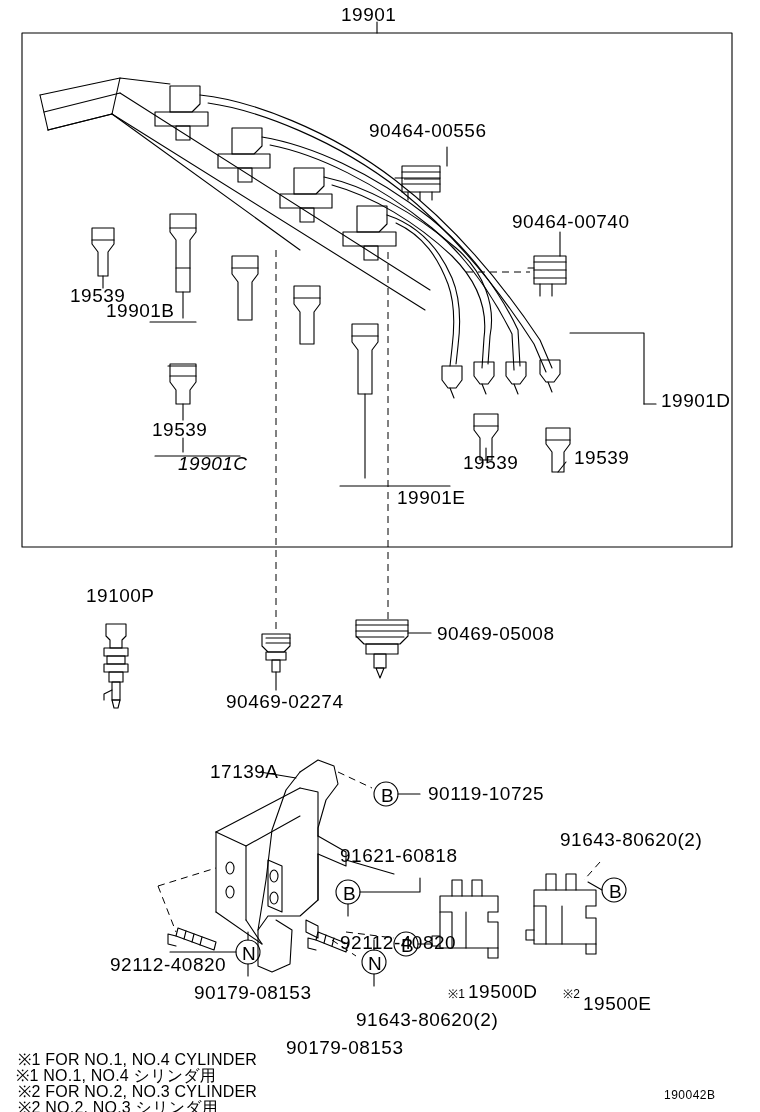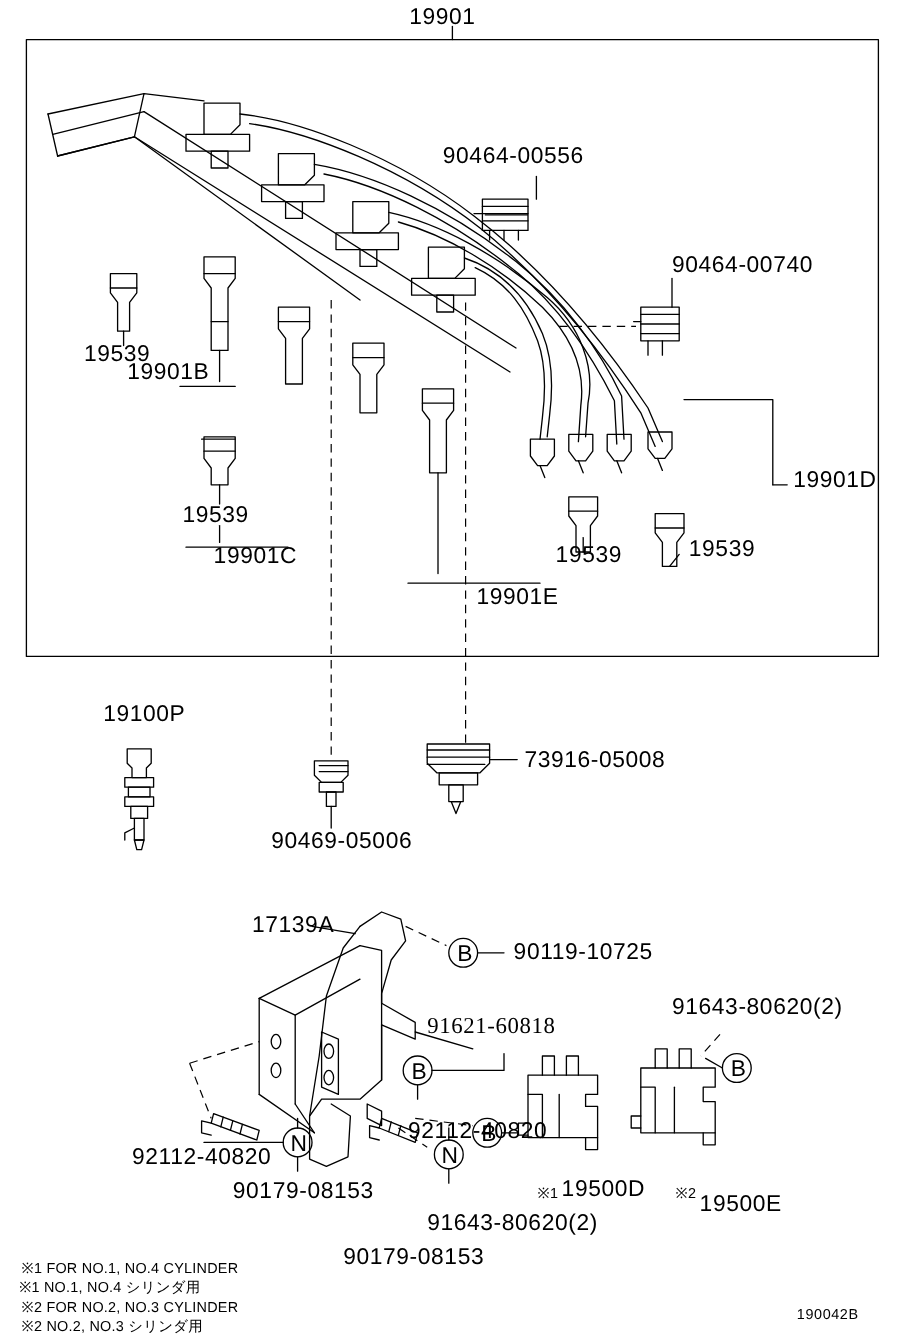--- a/index.html
+++ b/index.html
@@ -16,21 +16,21 @@
   .lbl{
     position:absolute;
     font-family:"Liberation Sans", sans-serif;
     font-size:19px;
     letter-spacing:0.5px;
     white-space:nowrap;
     color:#000;
   }
   .note{
     position:absolute;
-    font-size:12px;
+    font-size:16px;
     letter-spacing:0.2px;
     white-space:nowrap;
   }
   .code{
     position:absolute;
     font-size:12px;
     letter-spacing:0.5px;
     white-space:nowrap;
   }
   .wm{
@@ -262,43 +262,43 @@
       <path d="M346 932 L394 938"></path>
       <path d="M600 862 L584 880"></path>
       <path d="M332 940 L356 956"></path>
     </g>
   </svg>
 
 
   <div class="lbl" style="left:341px;top:4px;">19901</div>
 
   <div class="lbl" style="left:369px;top:120px;">90464-00556</div>
-  <div class="lbl" style="left:512px;top:211px;margin-left:48px;">90464-00740</div>
+  <div class="lbl" style="left:512px;top:211px;">90464-00740</div>
 
   <div class="lbl" style="left:70px;top:285px;">19539</div>
   <div class="lbl" style="left:106px;top:300px;">19901B</div>
 
   <div class="lbl" style="left:152px;top:419px;">19539</div>
-  <div class="lbl" style="left:178px;top:453px;">19901C</div>
+  <div class="lbl" style="left:178px;top:453px;font-style:italic;">19901C</div>
 
   <div class="lbl" style="left:661px;top:390px;">19901D</div>
 
   <div class="lbl" style="left:463px;top:452px;">19539</div>
   <div class="lbl" style="left:574px;top:447px;">19539</div>
 
   <div class="lbl" style="left:397px;top:487px;">19901E</div>
 
   <div class="lbl" style="left:86px;top:585px;">19100P</div>
 
-  <div class="lbl" style="left:226px;top:691px;">90469-05006</div>
-  <div class="lbl" style="left:437px;top:623px;">73916-05008</div>
+  <div class="lbl" style="left:226px;top:691px;">90469-02274</div>
+  <div class="lbl" style="left:437px;top:623px;">90469-05008</div>
 
   <div class="lbl" style="left:210px;top:761px;">17139A</div>
   <div class="lbl" style="left:428px;top:783px;">90119-10725</div>
-  <div class="lbl" style="left:356px;top:845px;font-family:Liberation Serif, serif;">91621-60818</div>
+  <div class="lbl" style="left:340px;top:845px;">91621-60818</div>
   <div class="lbl" style="left:560px;top:829px;">91643-80620(2)</div>
   <div class="lbl" style="left:340px;top:932px;">92112-40820</div>
   <div class="lbl" style="left:110px;top:954px;">92112-40820</div>
   <div class="lbl" style="left:194px;top:982px;">90179-08153</div>
   <div class="lbl" style="left:286px;top:1037px;">90179-08153</div>
   <div class="lbl" style="left:356px;top:1009px;">91643-80620(2)</div>
 
   <div class="lbl" style="left:468px;top:981px;">19500D</div>
   <div class="lbl" style="left:583px;top:981px;margin-top:12px;">19500E</div>
   <div class="note" style="left:448px;top:985px;font-size:12px;">※1</div>

